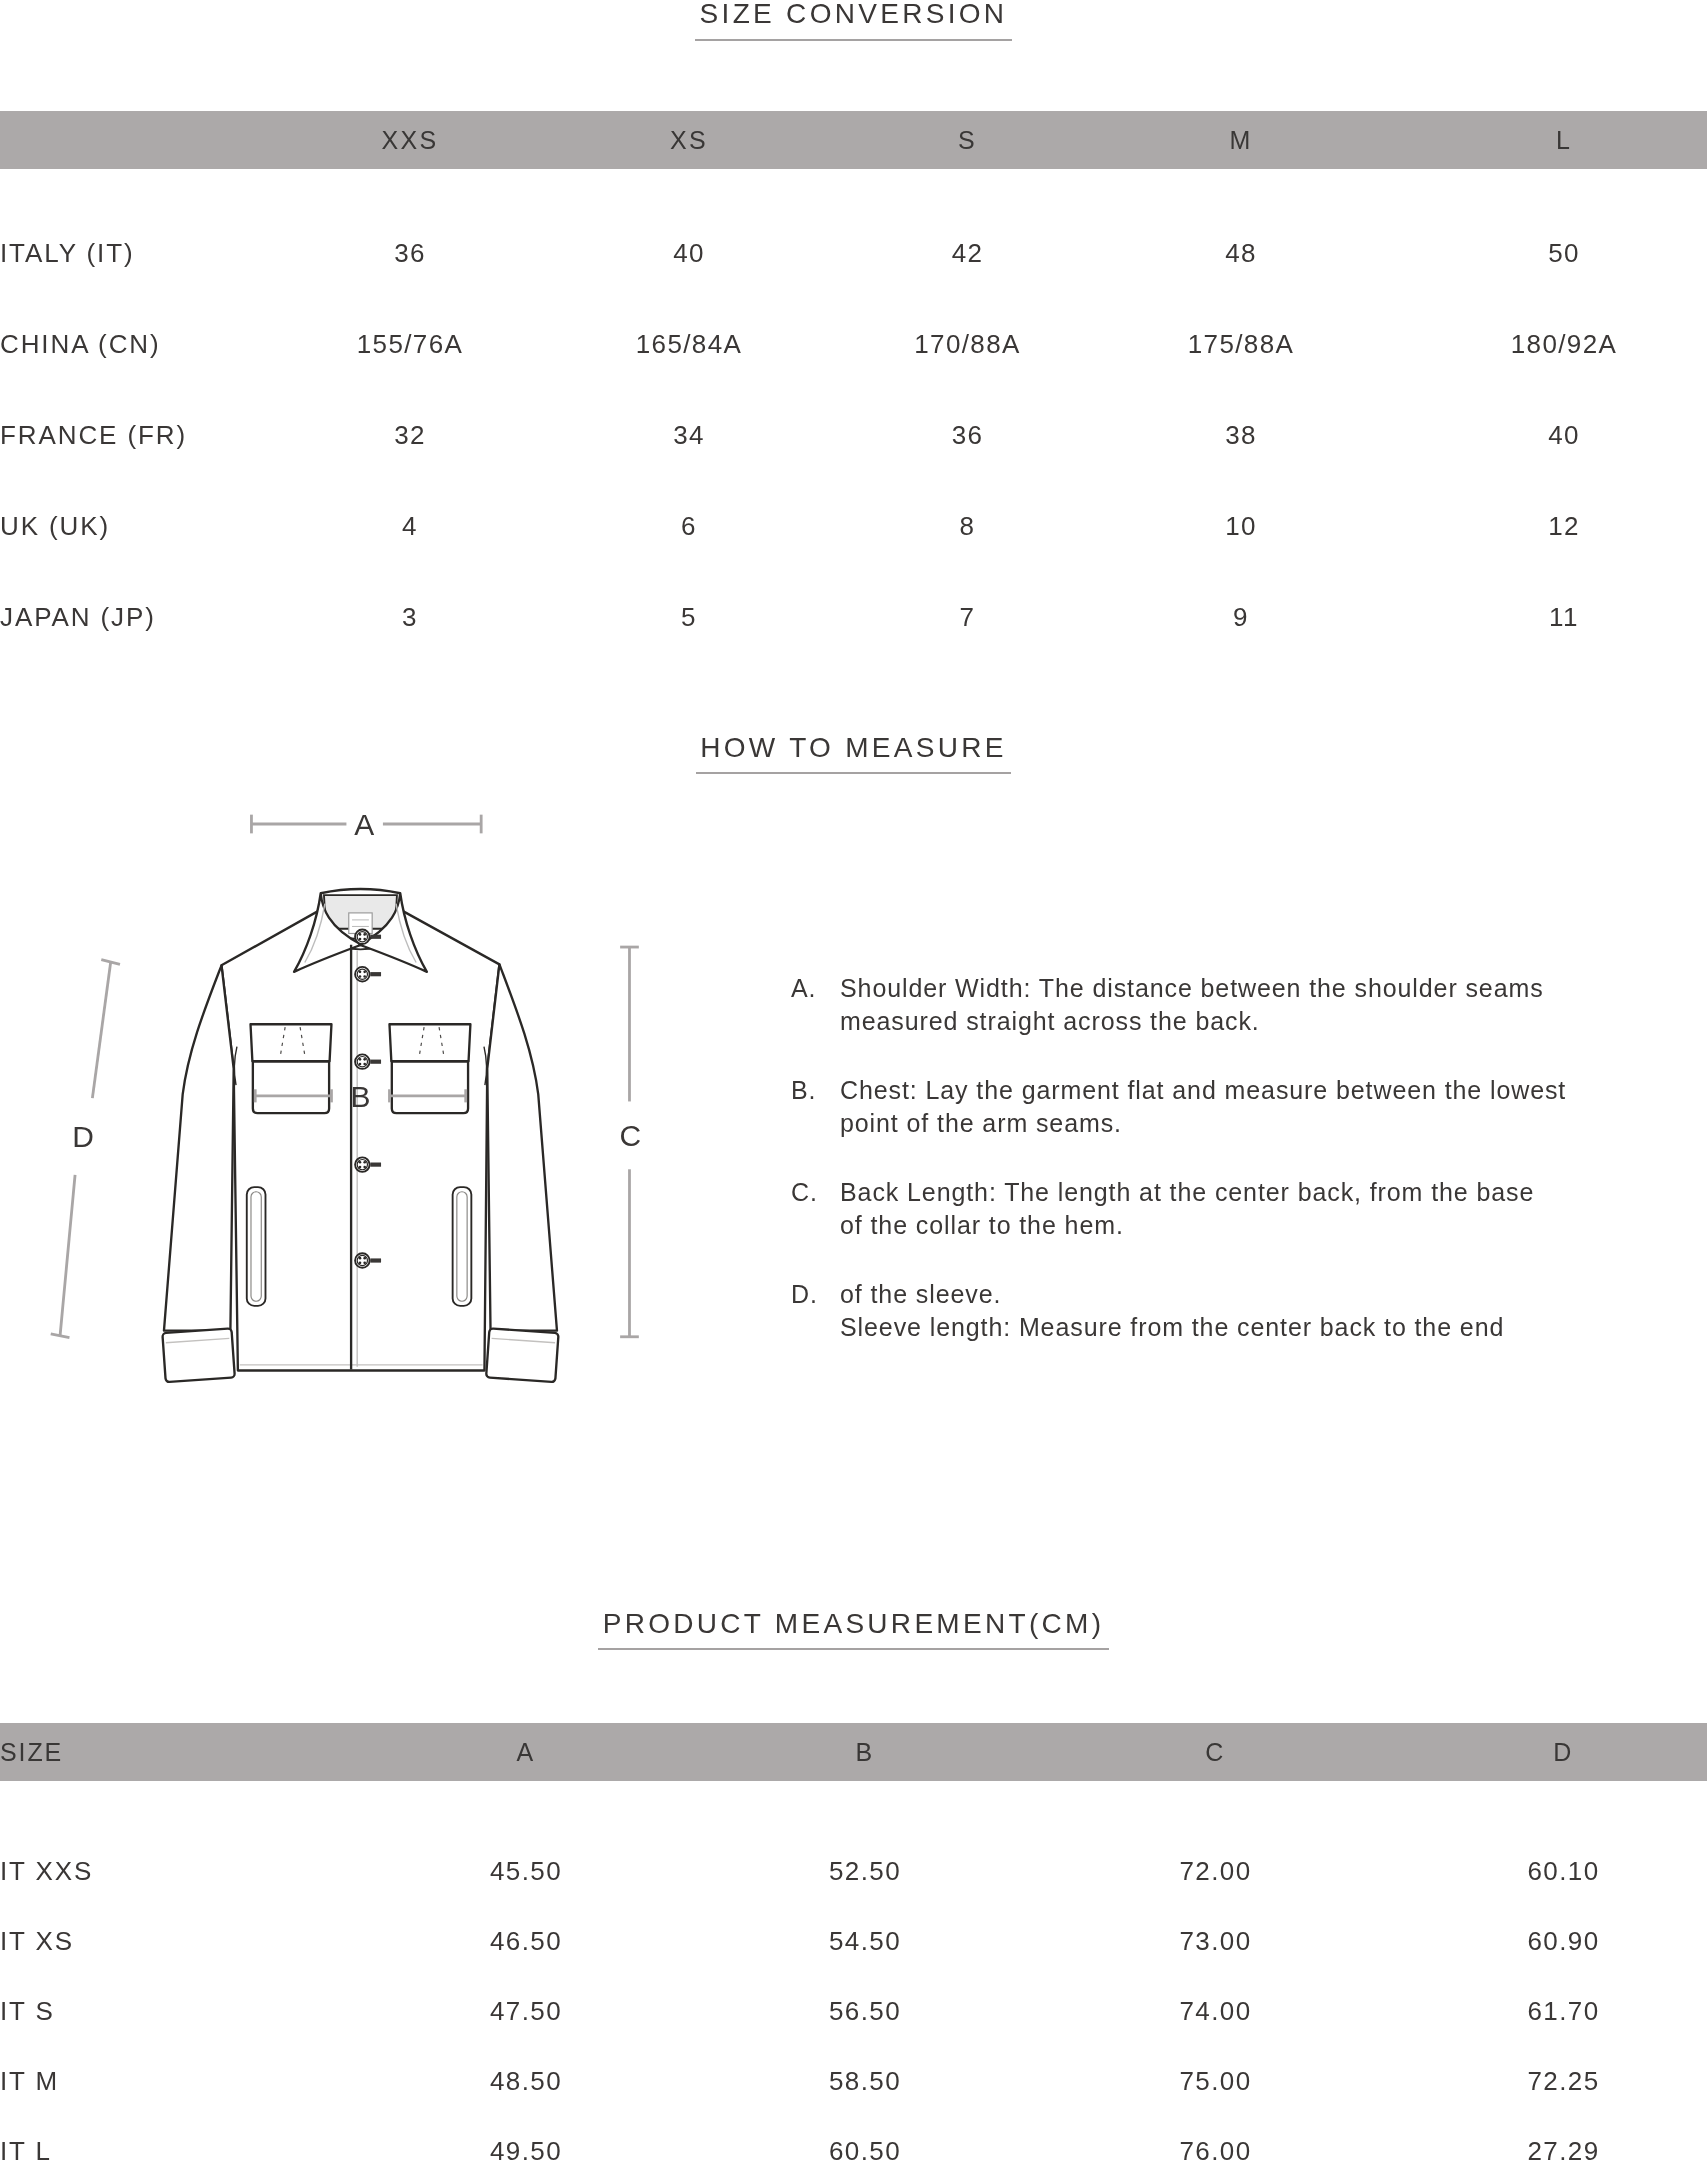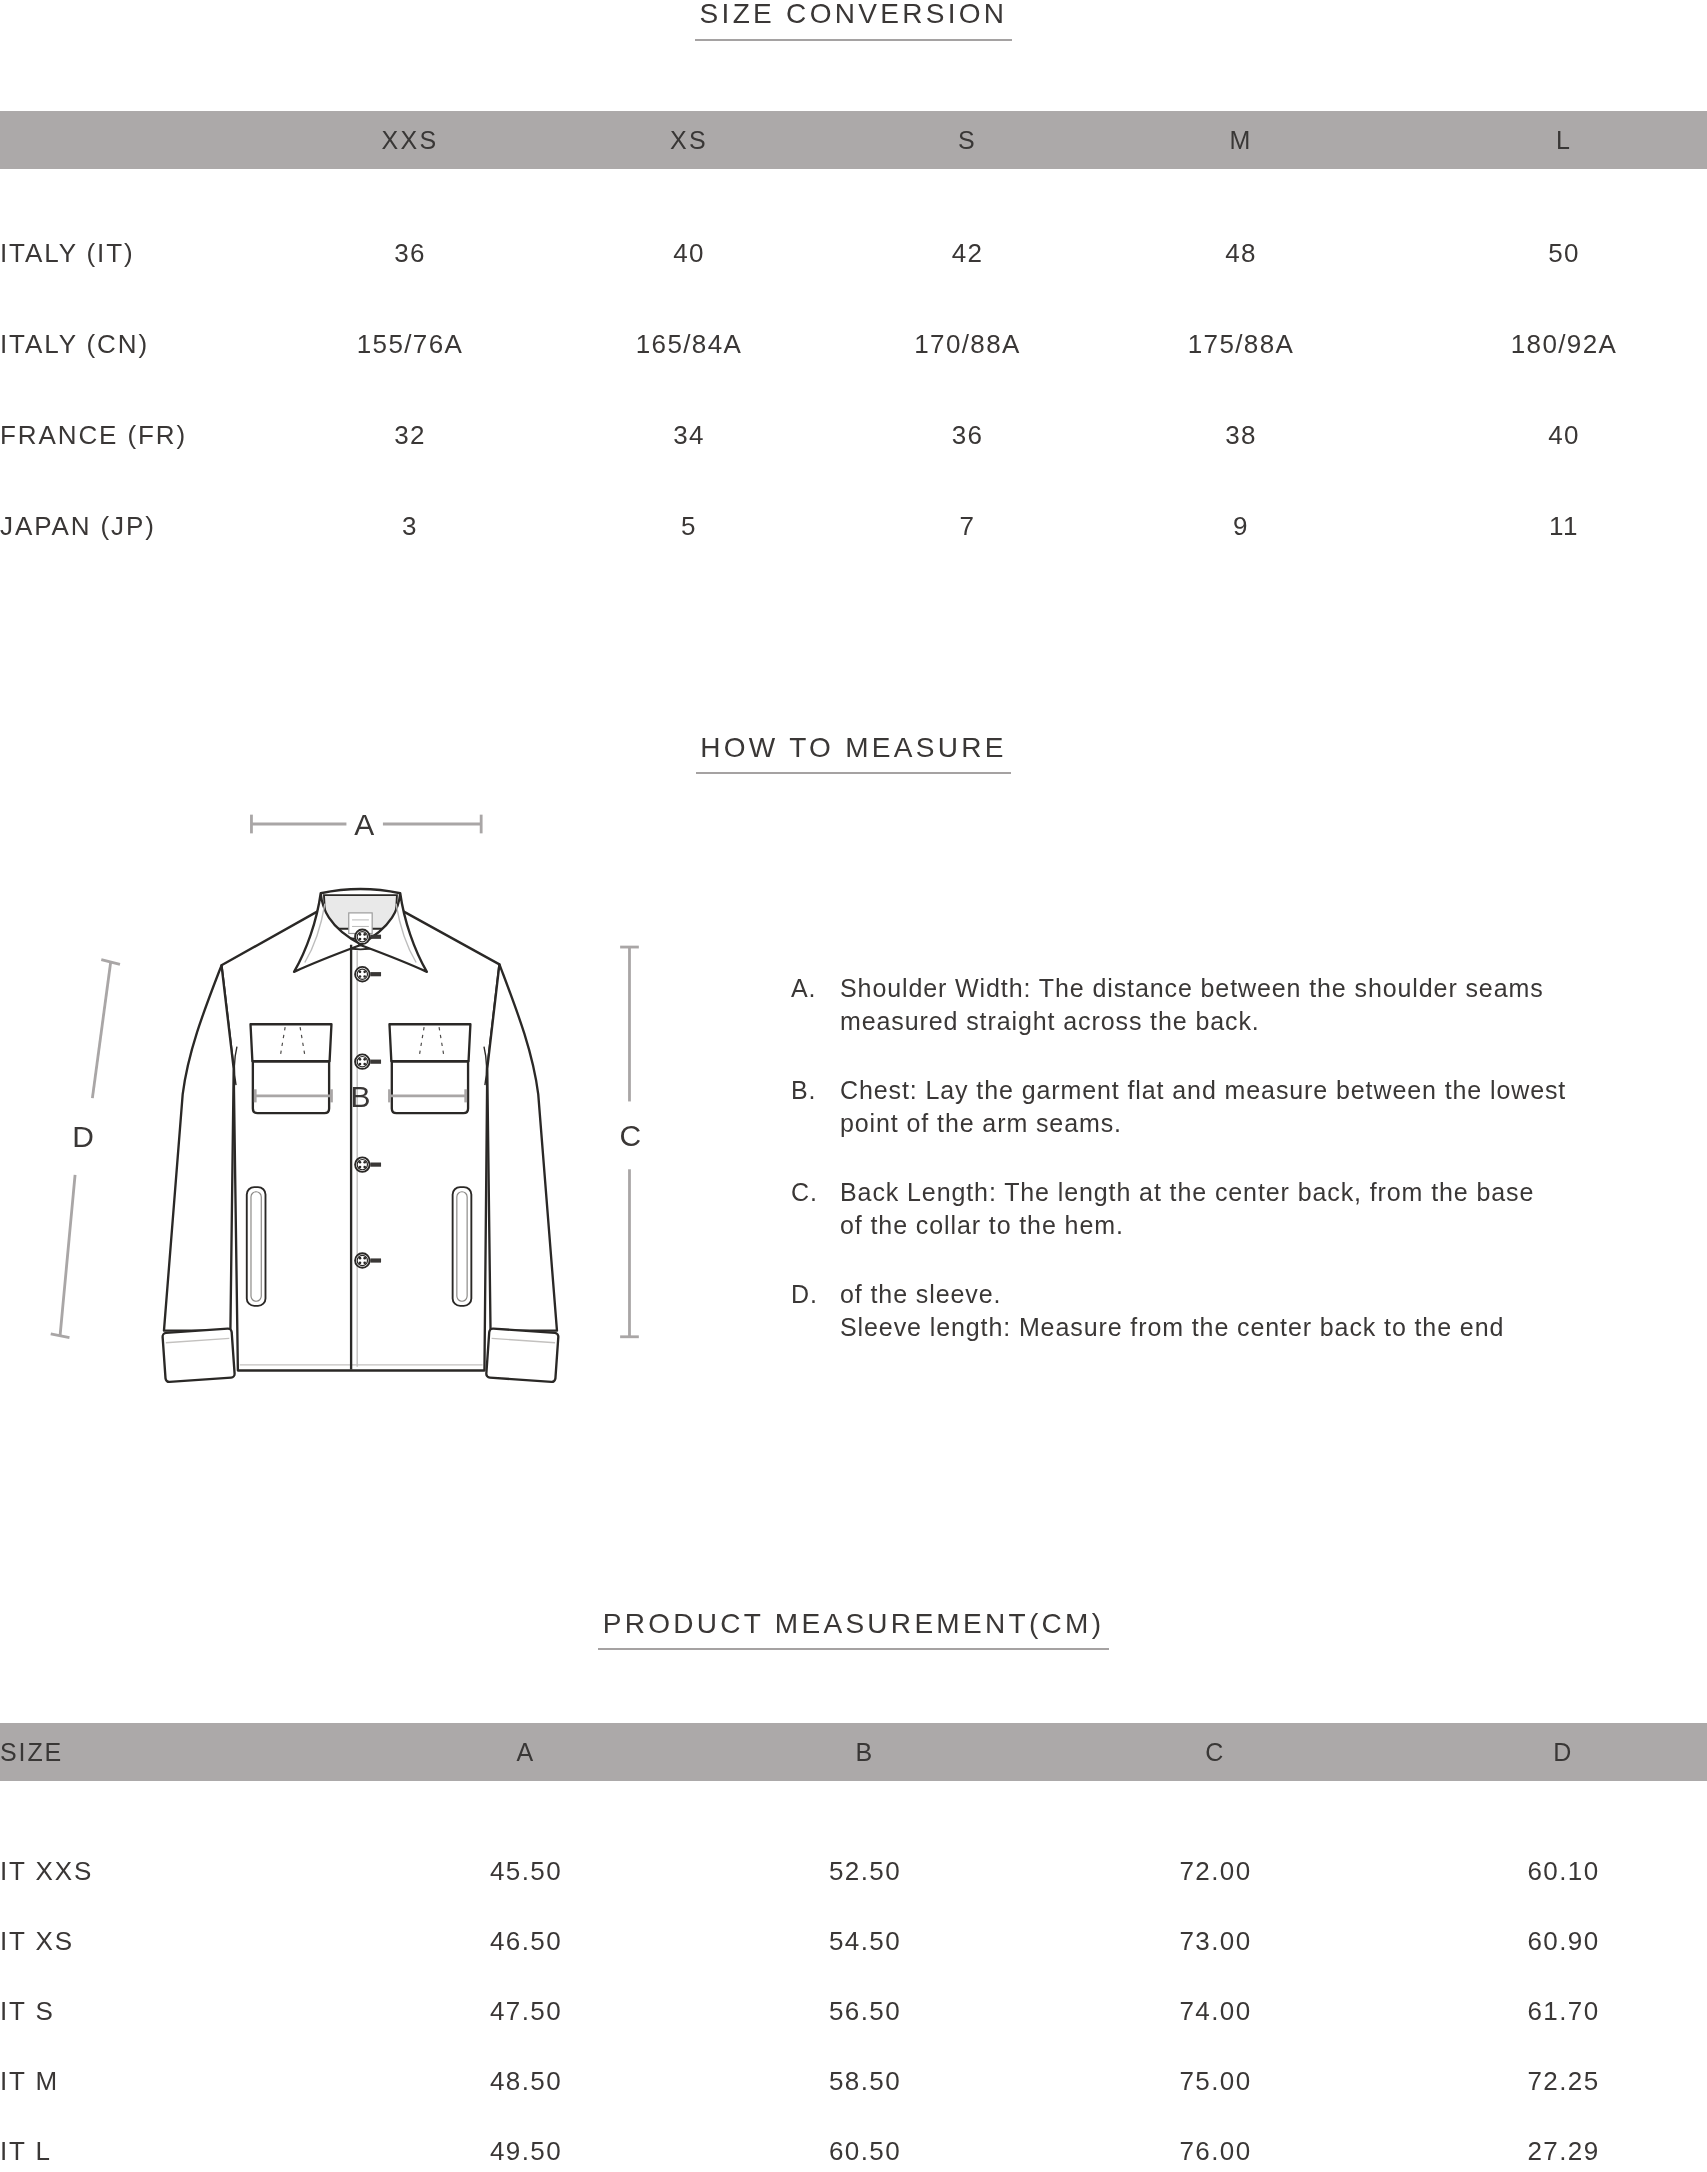--- a/index.html
+++ b/index.html
@@ -77,34 +77,42 @@
 <div class="rows" id="t1-rows">
   <div class="row t1">
     <div class="cell lbl">ITALY (IT)</div>
     <div class="cell">36</div>
     <div class="cell">40</div>
     <div class="cell">42</div>
     <div class="cell">48</div>
     <div class="cell">50</div>
   </div>
   <div class="row t1">
-    <div class="cell lbl">ITALY (CN)</div>
+    <div class="cell lbl">CHINA (CN)</div>
     <div class="cell">155/76A</div>
     <div class="cell">165/84A</div>
     <div class="cell">170/88A</div>
     <div class="cell">175/88A</div>
     <div class="cell">180/92A</div>
   </div>
   <div class="row t1">
     <div class="cell lbl">FRANCE (FR)</div>
     <div class="cell">32</div>
     <div class="cell">34</div>
     <div class="cell">36</div>
     <div class="cell">38</div>
     <div class="cell">40</div>
+  </div>
+  <div class="row t1">
+    <div class="cell lbl">UK (UK)</div>
+    <div class="cell">4</div>
+    <div class="cell">6</div>
+    <div class="cell">8</div>
+    <div class="cell">10</div>
+    <div class="cell">12</div>
   </div>
   <div class="row t1">
     <div class="cell lbl">JAPAN (JP)</div>
     <div class="cell">3</div>
     <div class="cell">5</div>
     <div class="cell">7</div>
     <div class="cell">9</div>
     <div class="cell">11</div>
   </div>
 </div>

